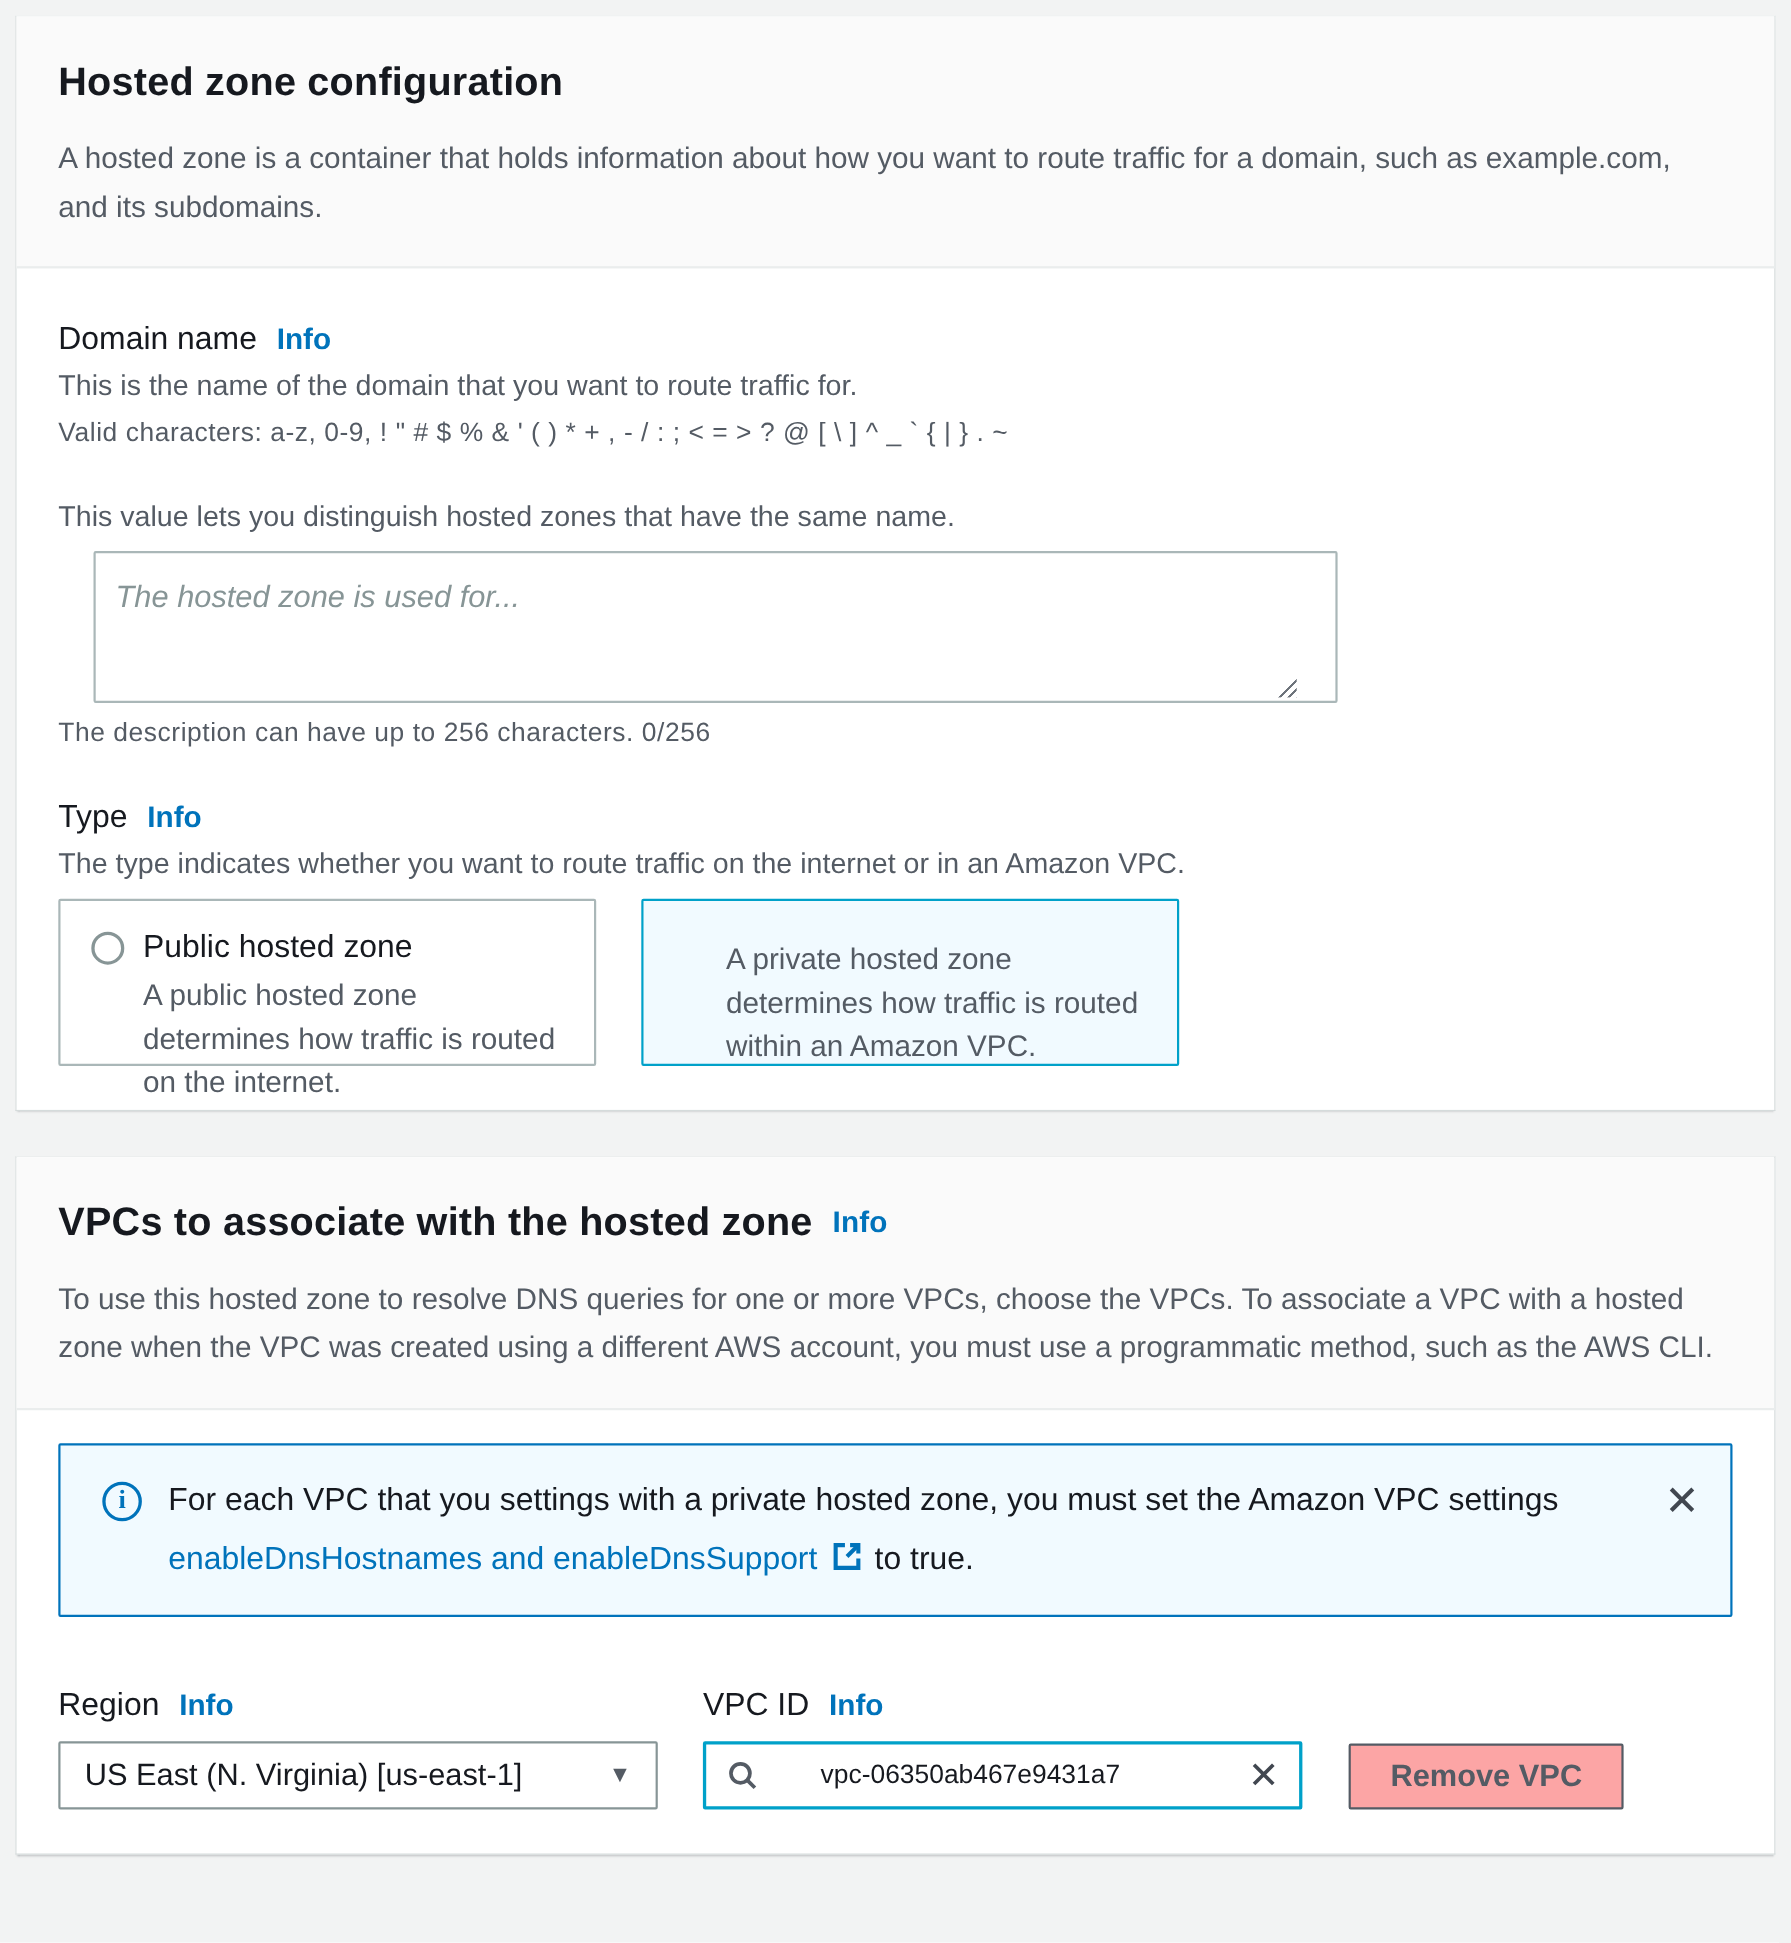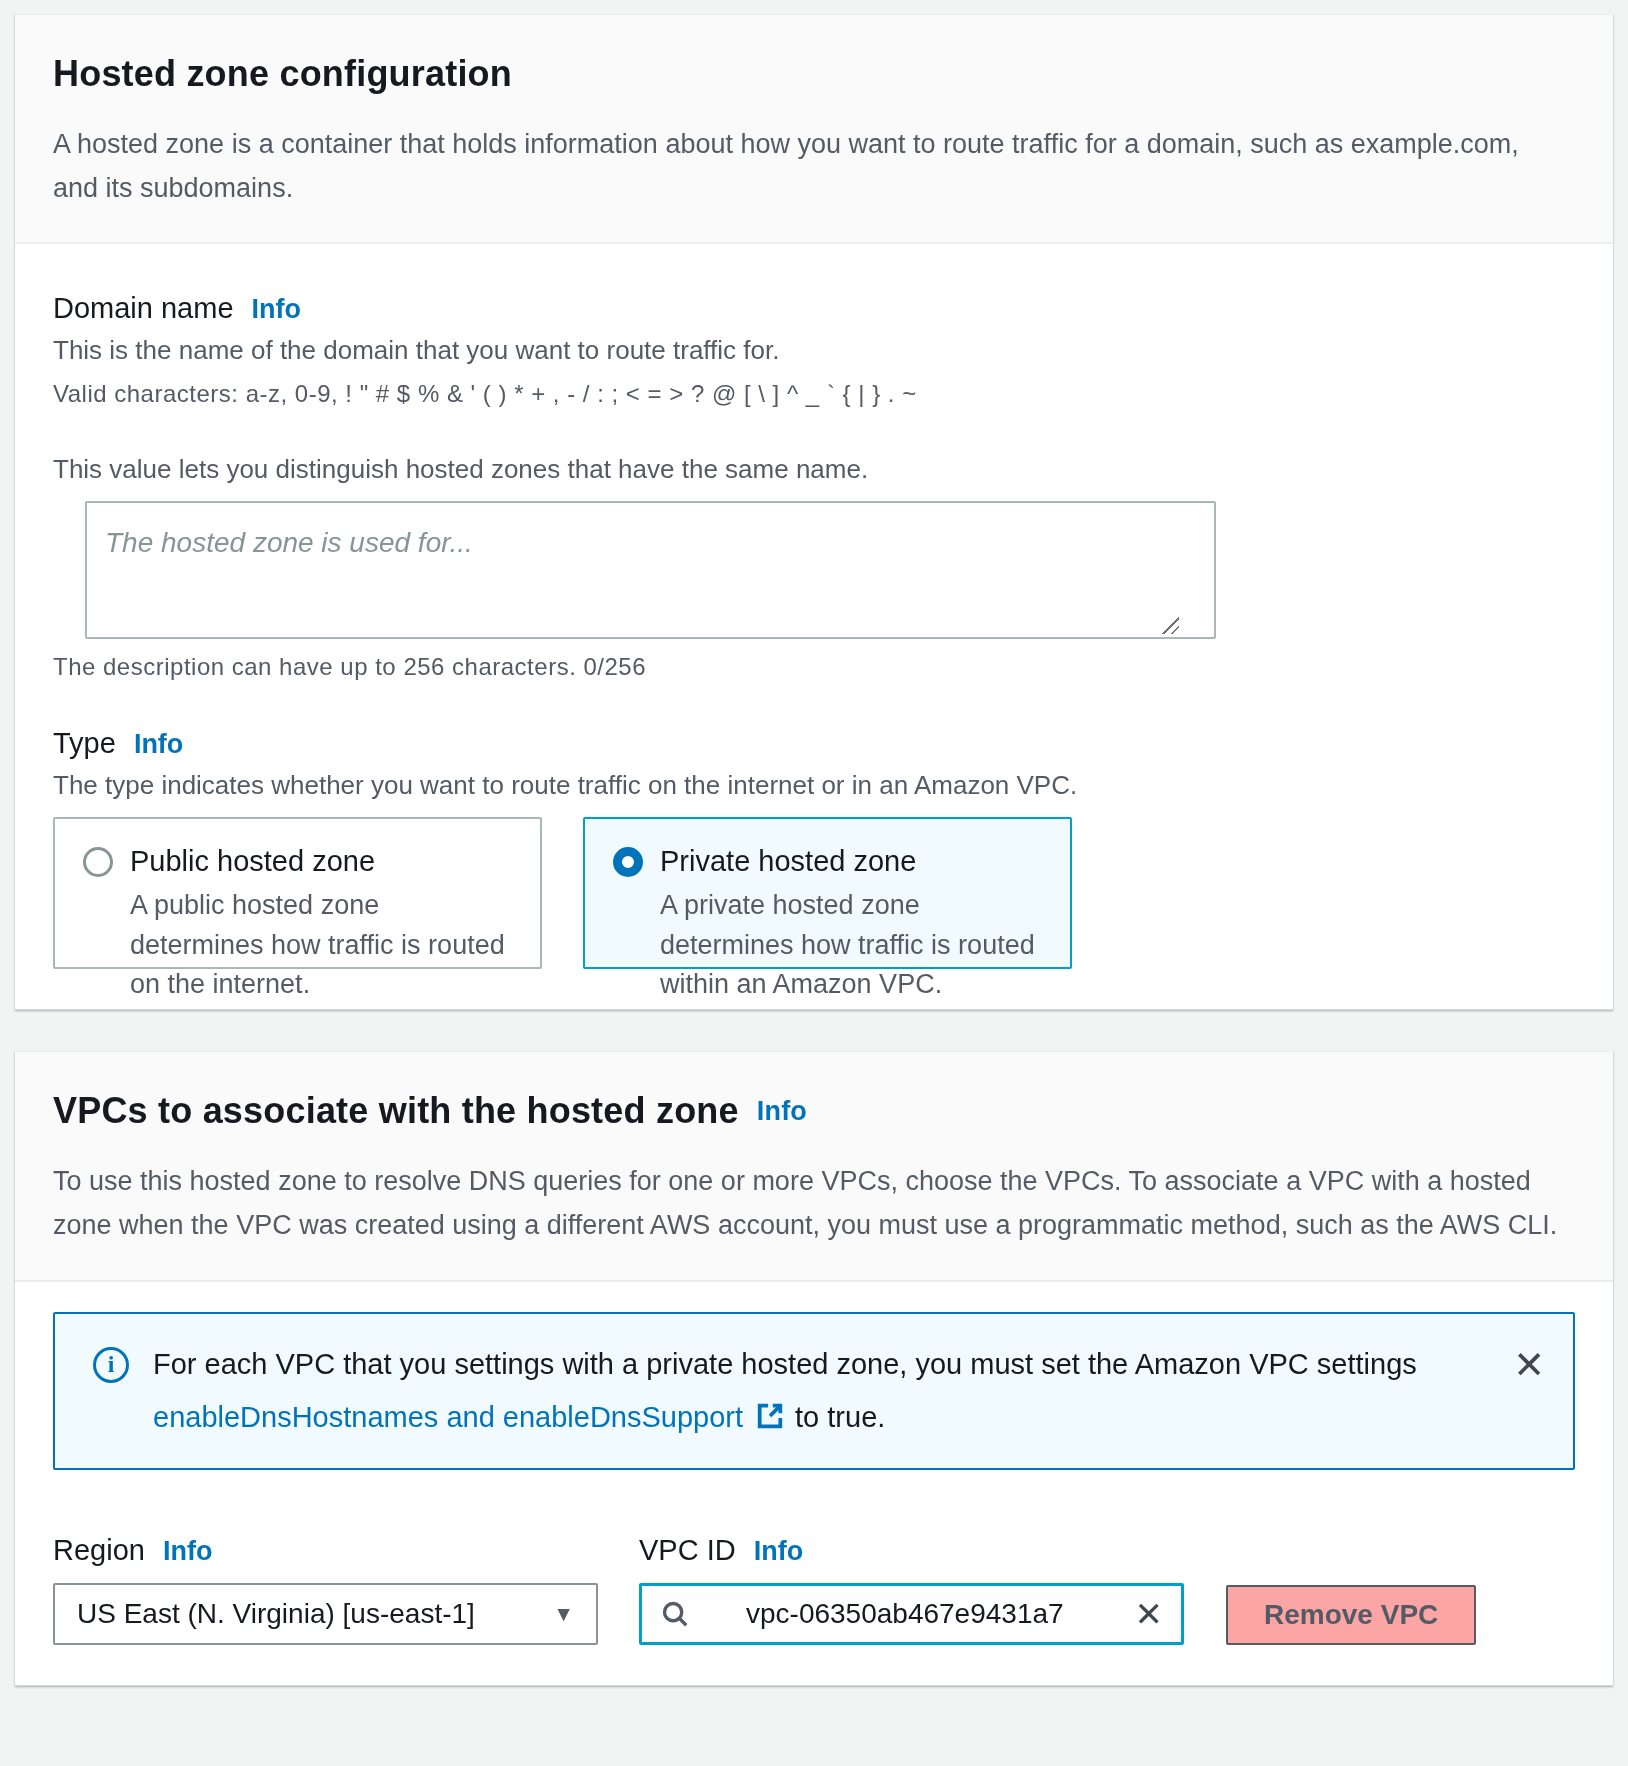--- a/index.html
+++ b/index.html
@@ -164,21 +164,21 @@
   }
   .select-caret { margin-left: auto; color: #545b64; font-size: 21px; }
   .search-box {
     display: flex; align-items: center;
     height: 62px;
     border: 3px solid #00a1c9;
     border-radius: 2px;
     background: #fff;
     padding: 0 18px;
   }
-  .search-box .value { margin-left: 16px; font-size: 28px; color: #16191f; }
+  .search-box .value { margin-left: 16px; font-size: 24px; color: #16191f; }
   .clear-x { margin-left: auto; font-size: 34px; color: #414750; cursor: pointer; line-height: 34px; }
   .btn {
     display: inline-block;
     border: 2px solid #545b64;
     border-radius: 2px;
     background: #fca5a5;
     color: #545b64;
     font-weight: 700;
     font-size: 28px;
     font-family: "Liberation Sans", sans-serif;
@@ -226,24 +226,20 @@
 
         <div class="radio-card">
           <div class="radio-line">
             <span class="radio-circle"></span>
             <span class="radio-title">Public hosted zone</span>
           </div>
           <div class="radio-desc">A public hosted zone determines how traffic is routed on the internet.</div>
         </div>
 
         <div class="radio-card selected">
-          <div class="radio-line">
-            <span class="radio-circle"></span>
-            <span class="radio-title">Private hosted zone</span>
-          </div>
           <div class="radio-desc">A private hosted zone determines how traffic is routed within an Amazon VPC.</div>
         </div>
 
       </div>
     </div>
 
   </div>
 </div>
 
 <div class="card card-2">

